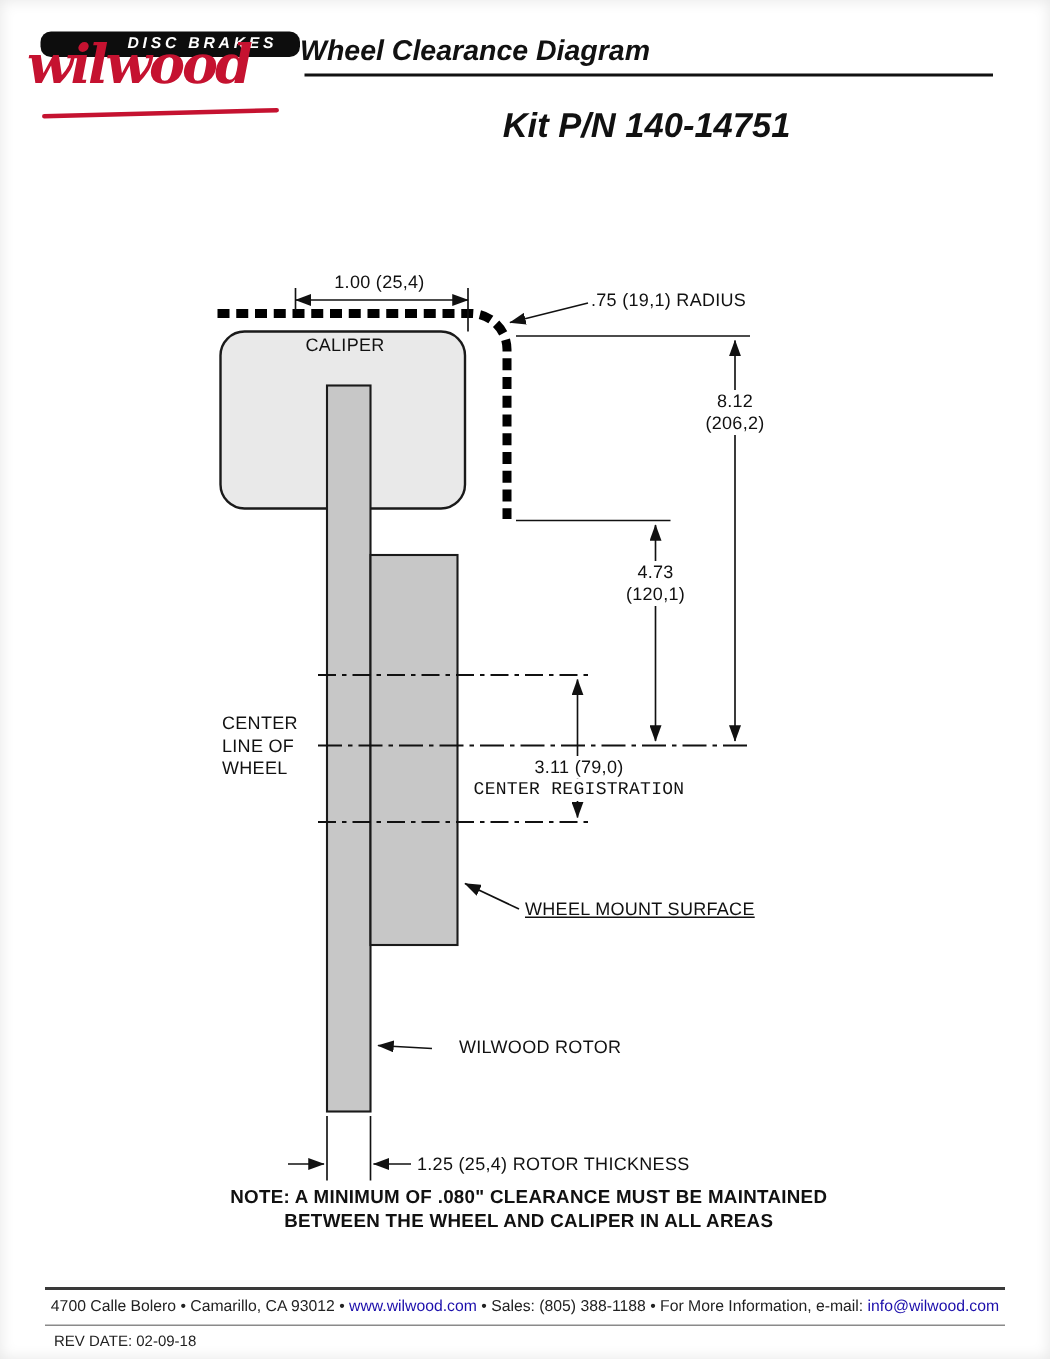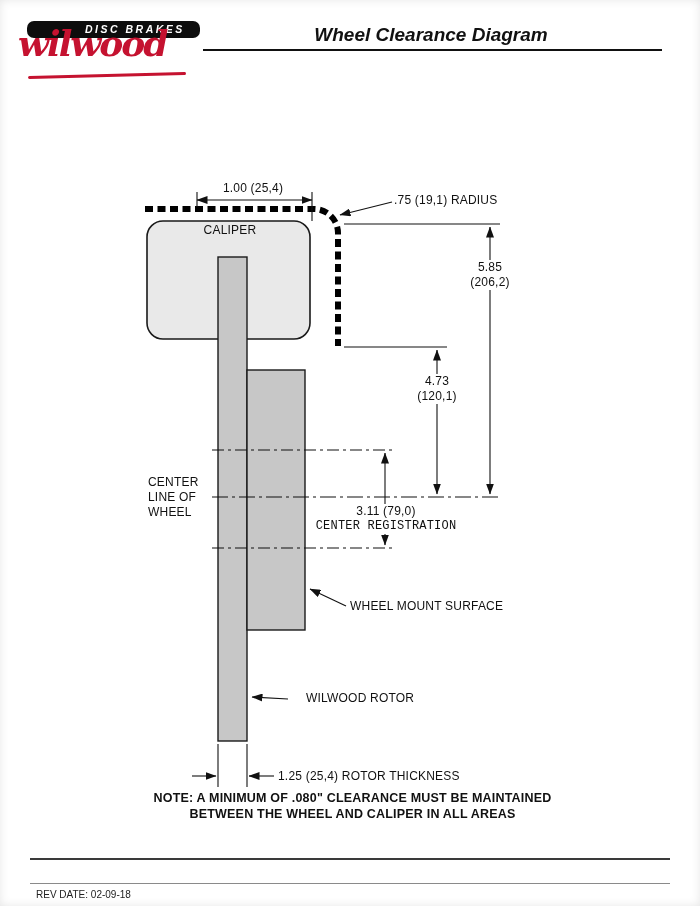--- a/index.html
+++ b/index.html
@@ -29,21 +29,21 @@
   .logo-script {
     position:absolute; left:18px; top:22px; width:190px;
     font-family:"DejaVu Serif", serif; font-style:italic; font-weight:bold;
     font-size:36px; color:#c51230; letter-spacing:-2px;
   }
   .logo-underline {
     position:absolute; left:28px; top:74px; width:158px; height:2.5px;
     background:#c51230; border-radius:2px; transform:rotate(-1.5deg);
   }
   .title {
-    position:absolute; left:200px; top:24px; width:462px; text-align:center;
+    position:absolute; left:200px; top:24px; width:462px; text-align:left;
     font-size:19px; font-weight:bold; font-style:italic; color:#111;
   }
   .title-rule { position:absolute; left:203px; top:49px; width:459px; height:2px; background:#111; }
   .kit {
     position:absolute; left:200px; top:70px; width:462px; text-align:center;
     font-size:23px; font-weight:bold; font-style:italic; color:#111;
   }
   .note { font-weight:bold; font-size:12.5px; line-height:1.3; }
   
   .footer-rule1 { position:absolute; left:30px; top:858px; width:640px; height:2px; background:#3a3a3a; }
@@ -104,50 +104,57 @@
   </svg>
 
   <div class="logo-bar">
     <span>DISC BRAKES</span>
   </div>
   <div class="logo-script">wilwood</div>
   <div class="logo-underline"></div>
 
   <div class="title">Wheel Clearance Diagram</div>
   <div class="title-rule"></div>
+  <div class="kit">Kit P/N 140-14751</div>
 
   <div class="lbl ctr" style="left:171px; top:223px; width:118px;">CALIPER</div>
 
   <div class="lbl ctr" style="left:193px; top:181px; width:120px;">1.00 (25,4)</div>
 
   <div class="lbl" style="left:394px; top:193px;">.75 (19,1) RADIUS</div>
 
-  <div class="lbl ctr bg" style="left:457px; top:260px; width:66px;">5.85
+  <div class="lbl ctr bg" style="left:457px; top:260px; width:66px;">8.12
 (206,2)</div>
 
   <div class="lbl ctr bg" style="left:404px; top:374px; width:66px;">4.73
 (120,1)</div>
 
   <div class="lbl" style="left:148px; top:475px;">CENTER
 LINE OF
 WHEEL</div>
 
   <div class="lbl ctr bg" style="left:330px; top:504px; width:112px;">3.11 (79,0)</div>
 
   <div class="lbl ctr bg" style="left:310px; top:519px; width:152px;font-family:Liberation Mono, monospace;">CENTER REGISTRATION</div>
 
-  <div class="lbl" style="left:350px; top:599px;">WHEEL MOUNT SURFACE</div>
+  <div class="lbl" style="left:350px; top:599px;text-decoration:underline;">WHEEL MOUNT SURFACE</div>
 
   <div class="lbl" style="left:292px; top:691px;margin-left:14px;">WILWOOD ROTOR</div>
 
   <div class="lbl" style="left:278px; top:769px;">1.25 (25,4) ROTOR THICKNESS</div>
 
   <div class="lbl ctr note" style="left:100px; top:790px; width:505px;">NOTE: A MINIMUM OF .080" CLEARANCE MUST BE MAINTAINED
 BETWEEN THE WHEEL AND CALIPER IN ALL AREAS</div>
 
   <div class="footer-rule1"></div>
+  <div class="footer-text">
+    <span>4700 Calle Bolero • Camarillo, CA 93012 •</span>
+    <a>www.wilwood.com</a>
+    <span>• Sales: (805) 388-1188 • For More Information, e-mail:</span>
+    <a>info@wilwood.com</a>
+  </div>
   <div class="footer-rule2"></div>
   <div class="rev">
     <span>REV DATE:</span>
     <span>02-09-18</span>
   </div>
 
 </div>
 
 </body></html>

